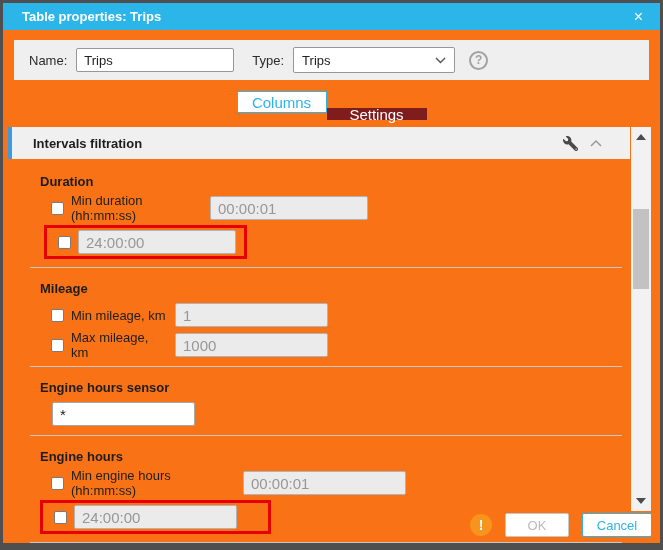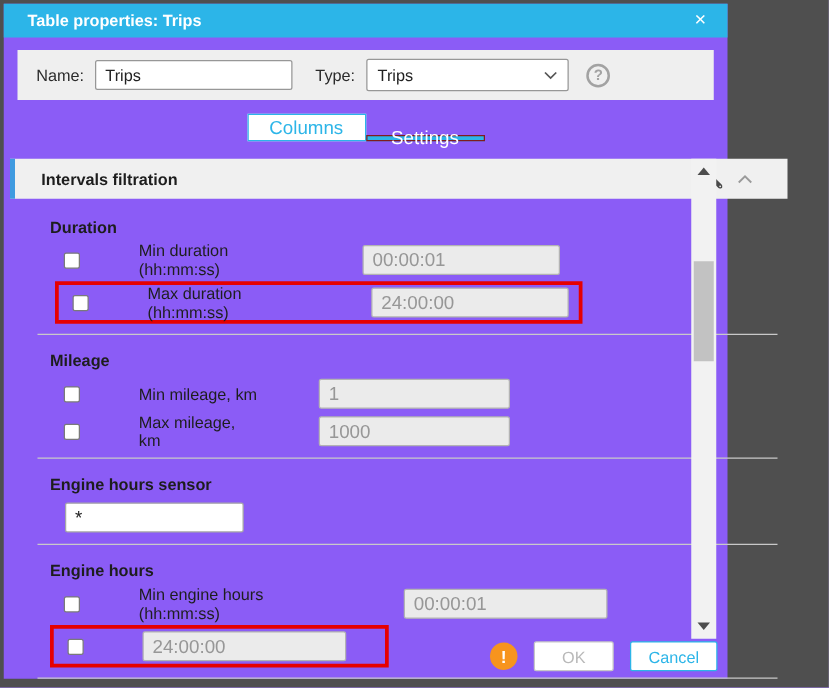--- a/index.html
+++ b/index.html
@@ -1,19 +1,19 @@
 <!DOCTYPE html>
 <html><head>
 <meta charset="utf-8">
 <style>
   * { margin:0; padding:0; box-sizing:border-box; }
   body { font-family:"Liberation Sans", sans-serif; font-size:13px; color:#222; background:#888; }
 
   .frame { position:relative; width:663px; height:550px; background:#4f4f4f; overflow:hidden; }
-  .dialog { position:absolute; left:3px; top:3px; width:579px; height:540px; background:#8b5cf6; }
+  .dialog { position:absolute; left:3px; top:3px; width:657px; height:540px; background:#f97316; }
 
   
   .titlebar { height:27px; background:#2cb5e8; display:flex; align-items:center; padding-left:19px; position:relative; }
   .titlebar .title { color:#fff; font-weight:bold; font-size:13px; }
   .close { position:absolute; right:11px; top:0; height:27px; display:flex; align-items:center;
            color:#fff; font-size:16px; cursor:pointer; padding:0 6px; }
 
   
   .namebar { margin:10px 11px 0 11px; height:40px; background:#efefef; display:flex; align-items:center; padding-left:15px; }
   .namebar label { color:#2b2b2b; }
@@ -23,34 +23,34 @@
   .type-label { margin-left:18px; }
   .select { width:162px; height:26px; margin-left:9px; border:1px solid #979797; border-radius:2px; background:#fff;
             display:flex; align-items:center; justify-content:space-between; padding:0 8px; cursor:pointer; }
   .help { width:19px; height:19px; margin-left:14px; border:2px solid #a2a2a2; border-radius:50%;
           color:#a2a2a2; font-size:12px; font-weight:bold; display:flex; align-items:center; justify-content:center; }
 
   
   .tabs { width:190px; margin:11px auto 0 auto; display:flex; height:22px; }
   .tab { flex:1; display:flex; align-items:center; justify-content:center; font-size:15px; cursor:pointer; }
   .tab.inactive { background:#fff; border:1px solid #2cb5e8; color:#2cb5e8; }
-  .tab.active { background:#2cb5e8; border:1px solid #7f1d1d; color:#fff;margin-top:17px; }
+  .tab.active { background:#2cb5e8; border:6px solid #7f1d1d; color:#fff;margin-top:17px; }
 
   
   .content { position:relative; margin-top:14px; }
   .section-header { margin-left:5px; width:622px; height:32px; background:#f0f0f0; position:relative;
                     display:flex; align-items:center; }
   .accent { position:absolute; left:0; top:0; width:4px; height:32px; background:#3f9be0; }
   .section-title { margin-left:25px; font-weight:bold; color:#1d1d1d; }
   .section-tools { position:absolute; right:28px; top:0; height:32px; display:flex; align-items:center; gap:12px; }
   .tool { cursor:pointer; display:flex; align-items:center; }
 
   .body { margin-left:5px; width:620px; padding:2px 0 0 32px; }
   .grp-heading { font-weight:bold; color:#1d1d1d; margin-top:13px; margin-bottom:6px; }
-  .row { display:flex; align-items:center; margin:4px 0 4px 11px; height:26px;gap:40px; }
+  .row { display:flex; align-items:center; margin:4px 0 4px 11px; height:26px; }
   .checkbox { width:13px; height:13px; border:1px solid #7a7a7a; border-radius:2px; background:#fff;
               margin-right:7px; flex:0 0 auto; cursor:pointer; }
   .row .lbl { color:#1e1e1e; margin-right:8px; }
   .lbl-dur { width:131px; }
   .lbl-mil { width:96px; }
   .lbl-eng { width:164px; }
   .lbl-mask { width:57px; }
   .rowinput { height:24px; border:1px solid #a7a7a7; border-radius:2px; padding:0 7px; font-size:15px;
               font-family:"Liberation Sans", sans-serif; }
   .rowinput:disabled, .rowinput.disabled { background:#ebebeb; color:#979797; border-color:#b3b3b3; }
@@ -136,21 +136,20 @@
 
         <div class="grp-heading">Duration</div>
         <div class="row">
           <span class="checkbox"></span>
           <span class="lbl lbl-dur">Min duration (hh:mm:ss)</span>
           <input class="rowinput w-dur disabled" type="text" disabled="" value="00:00:01" style="">
         </div>
         <div class="redbox">
           <div class="row">
             <span class="checkbox"></span>
-            <span class="lbl lbl-dur">Max duration (hh:mm:ss)</span>
             <input class="rowinput w-dur disabled" type="text" disabled="" value="24:00:00" style="">
           </div>
         </div>
         <div class="divider"></div>
 
         <div class="grp-heading">Mileage</div>
         <div class="row">
           <span class="checkbox"></span>
           <span class="lbl lbl-mil">Min mileage, km</span>
           <input class="rowinput w-mil disabled" type="text" disabled="" value="1" style="">

